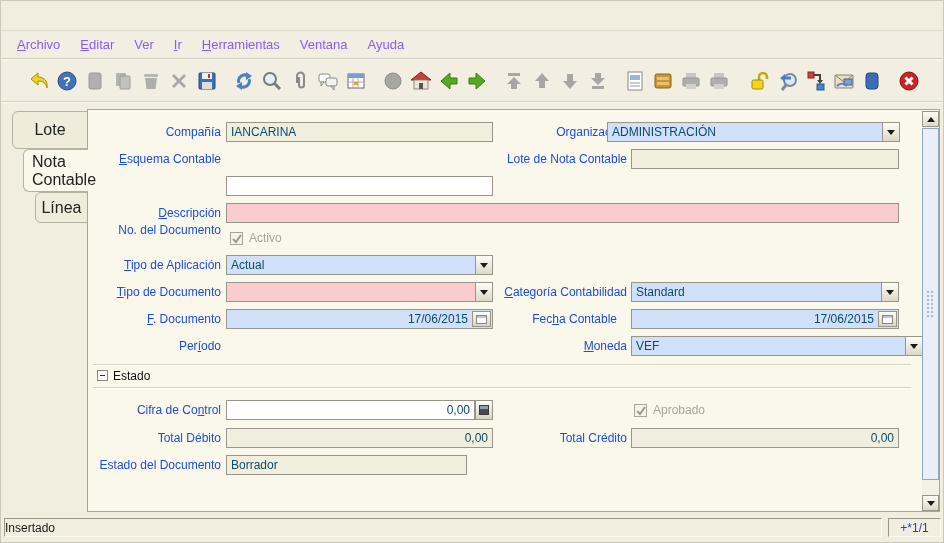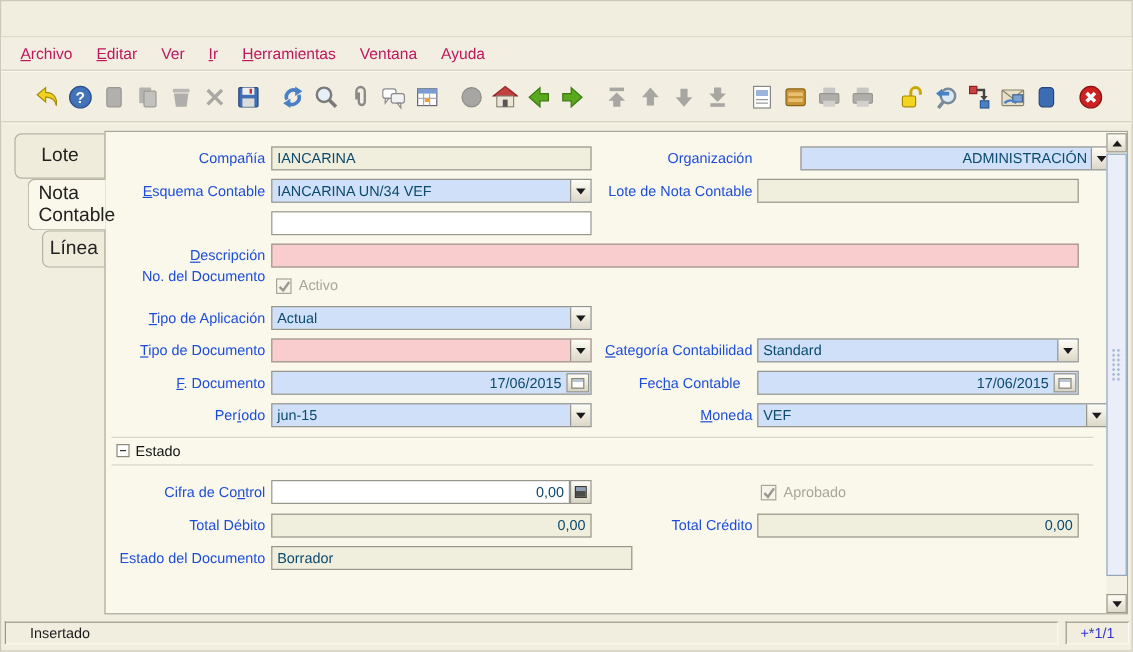--- a/index.html
+++ b/index.html
@@ -11,21 +11,21 @@
     font-size:12px; color:#1a1a1a; overflow:hidden;
   }
   
   .menubar {
     position:absolute; left:0; top:29px; width:944px; height:29px;
     display:flex; align-items:center; padding-left:6px;
     border-top:1px solid #dedacb;
     border-bottom:1px solid #d2cebe; box-shadow:0 1px 0 #fbf9f0;
     background:#f2efe2;
   }
-  .menu-item { padding:4px 10px; font-size:13px; color:#be185d; cursor:default; }
+  .menu-item { padding:4px 10px; font-size:13px; color:#8b5cf6; cursor:default; }
   
   .toolbar {
     position:absolute; left:0; top:59px; width:944px; height:42px;
     display:flex; align-items:center; padding-left:25px;
     border-bottom:1px solid #d2cebe; box-shadow:0 1px 0 #fbf9f0;
     background:#f2efe2;
   }
   .tbtn { width:26px; height:26px; margin-right:2px; display:flex; align-items:center; justify-content:center; background:transparent; border:none; }
   .tgap { width:9px; }
   
@@ -87,21 +87,21 @@
   .vsb-up { top:0; }
   .vsb-dn { bottom:0; }
   .tri-up { width:0;height:0;border-left:4px solid transparent;border-right:4px solid transparent;border-bottom:5px solid #1a1a1a; }
   .vsb-thumb { position:absolute; left:0; top:17px; width:17px; height:352px; background:#e9eef9; border:1px solid #93a5bd; }
   .grip { position:absolute; left:3px; right:3px; top:calc(50% - 14px); height:28px;
           background-image:radial-gradient(#a9b8d2 1px, transparent 1.2px); background-size:4px 4px; }
   
   .status-cell {
     position:absolute; height:19px; background:#f1eee0;
     border:1px solid; border-color:#9b988b #fbf9f0 #fbf9f0 #9b988b;
-    font-size:12px; display:flex; align-items:center; padding:0 20px;
+    font-size:12px; display:flex; align-items:center; padding:0 0;
   }
   .status-right { color:#3333cc; justify-content:center; }
   u { text-decoration:underline; }
 </style>
 </head>
 <body>
 
 <div class="window">
 
   <div class="menubar">
@@ -322,34 +322,28 @@
     </div>
   <div class="tab tab-center" style="left:34px;top:191px;width:53px;height:31px;">
       <span class="tab-lbl">Línea</span>
     </div>
 
   <div class="panel"></div>
 
   <div class="lbl" style="left:88px;top:124px;">Compañía</div>
   <div class="fld ro" style="left:225px;top:121px;width:267px;">IANCARINA</div>
   <div class="lbl" style="left:494px;top:124px;">Organización</div>
-  <div class="fld sel dd" style="left:666px;top:121px;width:260px;justify-content:flex-end;">
+  <div class="fld sel dd" style="left:606px;top:121px;width:293px;">
     <span>ADMINISTRACIÓN</span>
     <span class="ddbtn">
         <span class="tri"></span>
       </span>
   </div>
 
   <div class="lbl" style="left:88px;top:151px;"><u>E</u>squema Contable</div>
-  <div class="fld sel dd" style="left:225px;top:148px;width:267px;">
-    <span>IANCARINA UN/34 VEF</span>
-    <span class="ddbtn">
-        <span class="tri"></span>
-      </span>
-  </div>
   <div class="lbl" style="left:494px;top:151px;">Lote de Nota Contable</div>
   <div class="fld ro" style="left:630px;top:148px;width:268px;"></div>
 
   <div class="lbl" style="left:88px;top:178px;margin-top:44px;">No. del Documento</div>
   <div class="fld" style="left:225px;top:175px;width:267px;"></div>
 
   <div class="lbl" style="left:88px;top:205px;"><u>D</u>escripción</div>
   <div class="fld mand" style="left:225px;top:202px;width:673px;"></div>
 
   <div class="chk" style="left:229px;top:230px;">
@@ -393,26 +387,20 @@
   </div>
   <div class="lbl" style="left:484px;top:311px;">Fec<u>h</u>a Contable</div>
   <div class="fld sel dte" style="left:630px;top:308px;width:268px;">
     <span>17/06/2015</span>
     <span class="calbtn">
         <span class="calico"></span>
       </span>
   </div>
 
   <div class="lbl" style="left:88px;top:338px;">Per<u>í</u>odo</div>
-  <div class="fld sel dd" style="left:225px;top:335px;width:267px;">
-    <span>jun-15</span>
-    <span class="ddbtn">
-        <span class="tri"></span>
-      </span>
-  </div>
   <div class="lbl" style="left:494px;top:338px;"><u>M</u>oneda</div>
   <div class="fld sel dd" style="left:630px;top:335px;width:292px;">
     <span>VEF</span>
     <span class="ddbtn">
         <span class="tri"></span>
       </span>
   </div>
 
   <div class="sepline" style="top:363px;"></div>
   <div class="collapse" style="left:96px;top:369px;">
@@ -434,21 +422,21 @@
       </span>
     <span class="chklbl">Aprobado</span>
   </div>
 
   <div class="lbl" style="left:88px;top:430px;">Total Débito</div>
   <div class="fld ro num" style="left:225px;top:427px;width:267px;">0,00</div>
   <div class="lbl" style="left:494px;top:430px;">Total Crédito</div>
   <div class="fld ro num" style="left:630px;top:427px;width:268px;">0,00</div>
 
   <div class="lbl" style="left:88px;top:457px;">Estado del Documento</div>
-  <div class="fld ro" style="left:225px;top:454px;width:301px;">Borrador</div>
+  <div class="fld ro" style="left:225px;top:454px;width:241px;">Borrador</div>
 
   <div class="vsb">
     <div class="vsb-btn vsb-up">
         <span class="tri-up"></span>
       </div>
     <div class="vsb-thumb">
         <span class="grip"></span>
       </div>
     <div class="vsb-btn vsb-dn">
         <span class="tri"></span>

